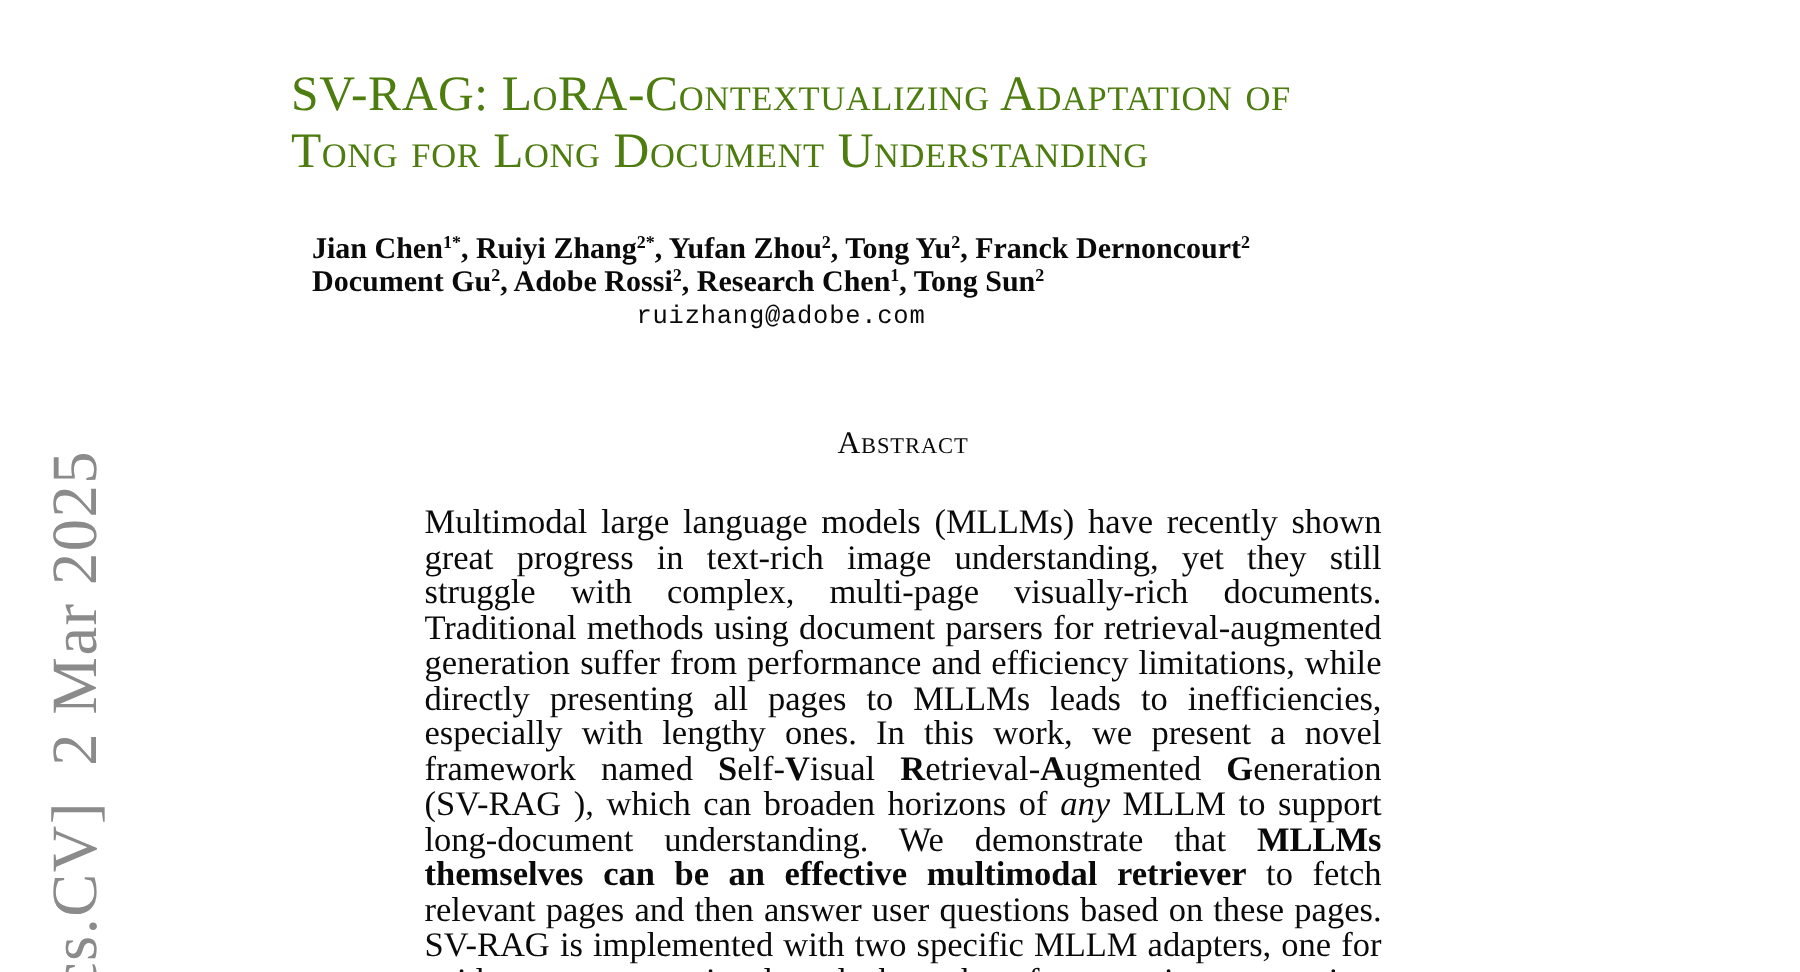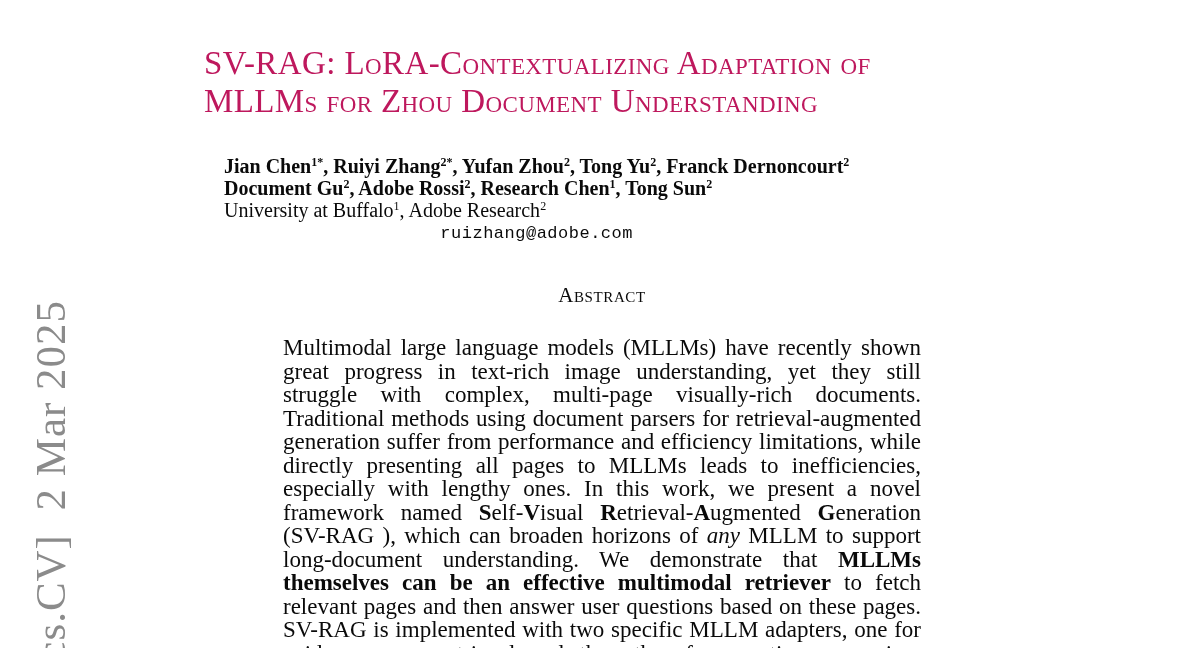--- a/index.html
+++ b/index.html
@@ -27,34 +27,34 @@
     transform-origin: 0 0;
     transform: rotate(-90deg);
     white-space: nowrap;
     font-size: 43px;
     letter-spacing: 1px;
     color: #8b8b8b;
     font-family: "Liberation Serif", serif;
   }
   .title {
     position: absolute;
-    left: 204px;
+    left: 194px;
     top: 44px;
     margin: 0;
     font-size: 33px;
     font-weight: normal;
     font-variant: small-caps;
     letter-spacing: 0.4px;
     line-height: 38px;
-    color: #be185d;
+    color: #4d7c0f;
   }
   .title .title-line { display: block; }
   .author-block {
     position: absolute;
-    left: 224px;
+    left: 208px;
     top: 155px;
     font-size: 20px;
     line-height: 22px;
   }
   .author-line.bold { font-weight: bold; }
   .email {
     font-family: "Liberation Mono", "DejaVu Sans Mono", monospace;
     font-size: 17px;
     letter-spacing: 0.5px;
     padding-top: 2px;
@@ -80,25 +80,24 @@
     text-align: justify;
   }
 </style>
 </head>
 <body>
 
 <div class="watermark">[cs.CV]&nbsp; 2 Mar 2025</div>
 
 <h1 class="title">
   <span class="title-line">SV-RAG: LoRA-Contextualizing Adaptation of</span>
-  <span class="title-line">MLLMs for Zhou Document Understanding</span>
+  <span class="title-line">Tong for Long Document Understanding</span>
 </h1>
 
 <div class="author-block">
   <div class="author-line bold"><span>Jian Chen</span><sup>1*</sup><span>, Ruiyi Zhang</span><sup>2*</sup><span>, Yufan Zhou</span><sup>2</sup><span>, Tong Yu</span><sup>2</sup><span>, Franck Dernoncourt</span><sup>2</sup></div>
   <div class="author-line bold"><span>Document Gu</span><sup>2</sup><span>, Adobe Rossi</span><sup>2</sup><span>, Research Chen</span><sup>1</sup><span>, Tong Sun</span><sup>2</sup></div>
-  <div class="author-line"><span>University at Buffalo</span><sup>1</sup><span>, Adobe Research</span><sup>2</sup></div>
   <div class="email">ruizhang@adobe.com</div>
 </div>
 
 <div class="abstract-heading">Abstract</div>
 
 <div class="abstract-body"><span>Multimodal large language models (MLLMs) have recently shown great progress in text-rich image understanding, yet they still struggle with complex, multi-page visually-rich documents. Traditional methods using document parsers for retrieval-augmented generation suffer from performance and efficiency limitations, while directly presenting all pages to MLLMs leads to inefficiencies, especially with lengthy ones. In this work, we present a novel framework named </span><span class="b">S</span><span>elf-</span><span class="b">V</span><span>isual </span><span class="b">R</span><span>etrieval-</span><span class="b">A</span><span>ugmented </span><span class="b">G</span><span>eneration (SV-RAG ), which can broaden horizons of </span><span class="i">any</span><span> MLLM to support long-document understanding. We demonstrate that </span><span class="b">MLLMs themselves can be an effective multimodal retriever</span><span> to fetch relevant pages and then answer user questions based on these pages. SV-RAG is implemented with two specific MLLM adapters, one for evidence page retrieval and the other for question answering. Empirical results show state-of-the-art performance on public benchmarks, demonstrating the effectiveness of SV-RAG.</span></div>
 
 </body></html>

